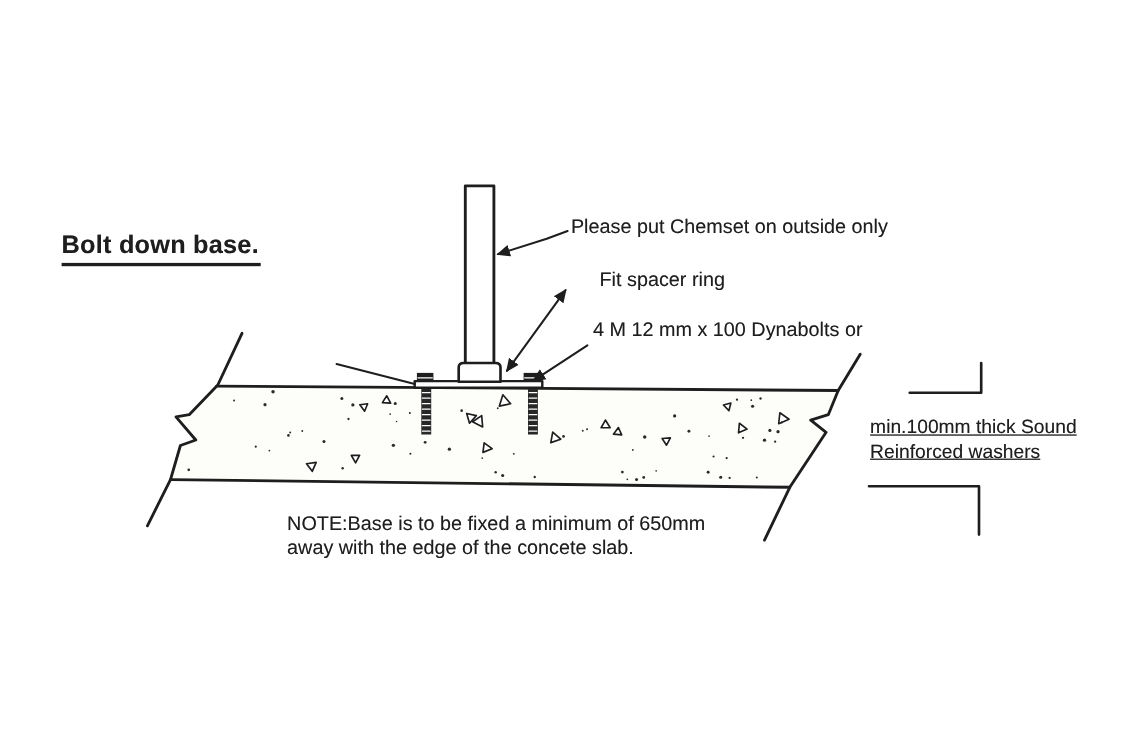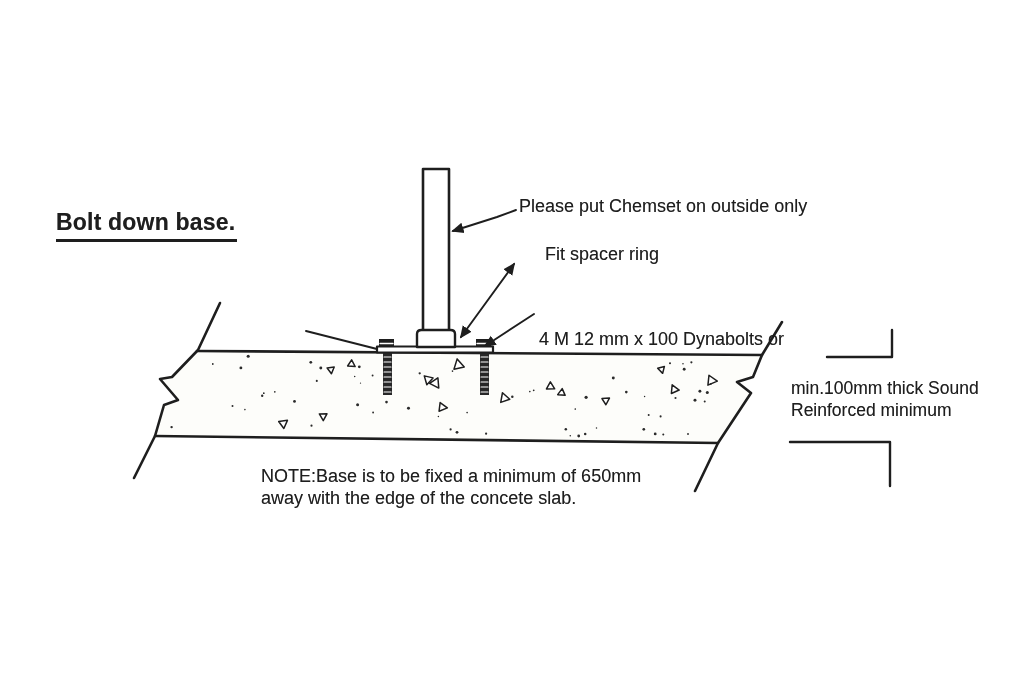--- a/index.html
+++ b/index.html
@@ -166,27 +166,27 @@
     </g>
   </svg>
 
   <div class="title">Bolt down base.</div>
 
   <div class="ann" style="left:519px; top:195px;">Please put Chemset on outside only</div>
 
   <div class="ann" style="left:531px; top:243px;margin-left:14px;">Fit spacer ring</div>
 
 
-  <div class="ann" style="left:539px; top:288px;margin-top:40px;">
+  <div class="ann" style="left:539px; top:288px;">
     <div>4 M 12 mm x 100 Dynabolts or</div>
   </div>
 
-  <div class="ann" style="left:791px; top:377px; font-size:17.5px;">
+  <div class="ann" style="left:791px; top:377px; font-size:17.5px;text-decoration:underline;">
     <div>min.100mm thick Sound</div>
-    <div>Reinforced minimum</div>
+    <div>Reinforced washers</div>
   </div>
 
   <div class="ann" style="left:261px; top:465px;">
     <div>NOTE:Base is to be fixed a minimum of 650mm</div>
     <div>away with the edge of the concete slab.</div>
   </div>
 
 </div>
 
 </body></html>

